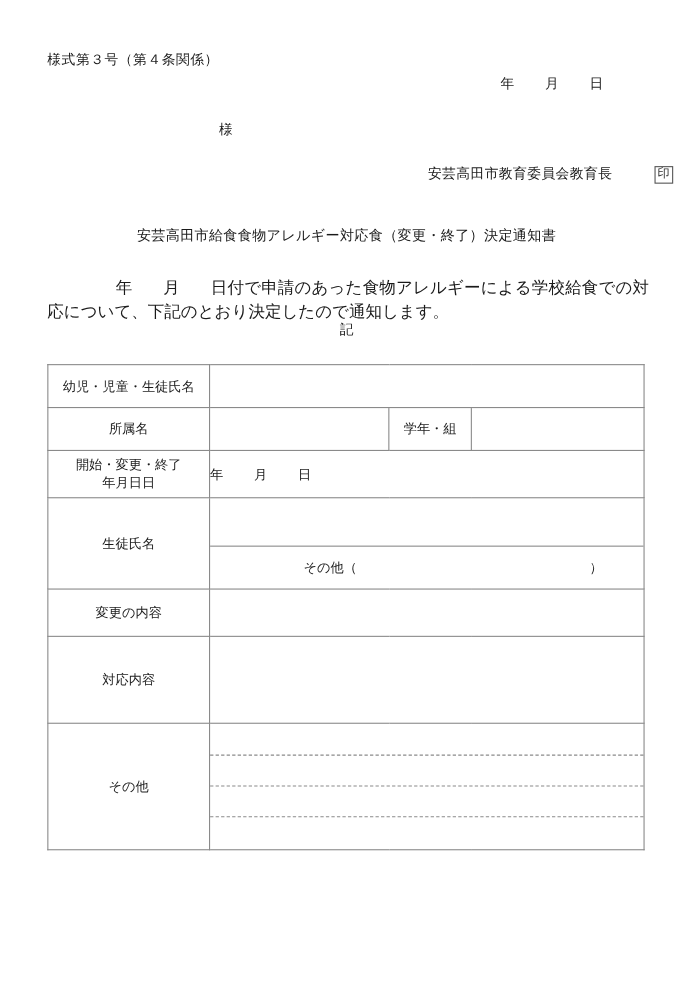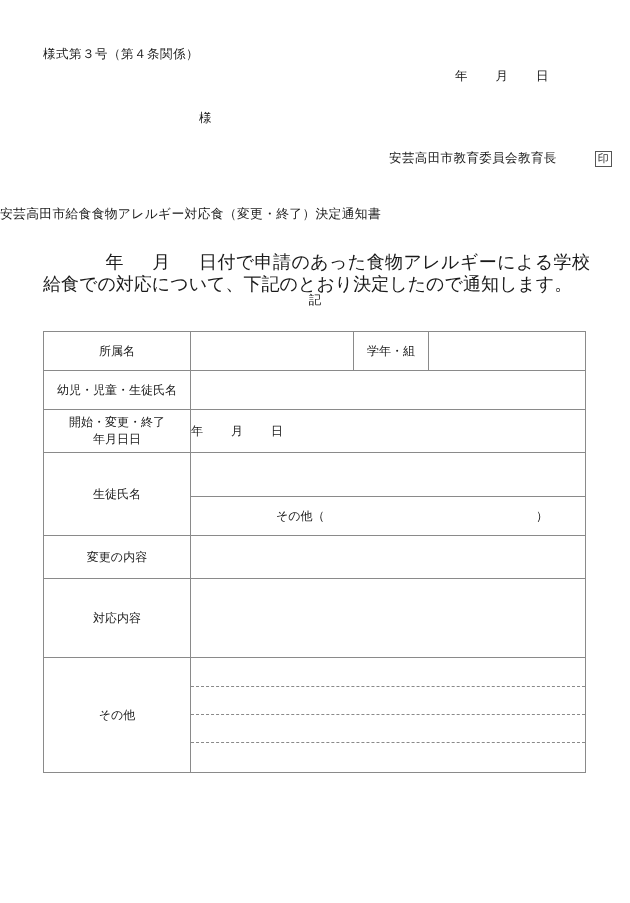--- a/index.html
+++ b/index.html
@@ -66,31 +66,32 @@
     font-size: 11px;
     line-height: 1;
     color: #333;
   }
 
   .doc-title {
     position: absolute;
     left: 0;
     top: 206px;
     width: 630px;
+    text-align: center;
     font-size: 12.8px;
     letter-spacing: 0.3px;
     white-space: nowrap;
   }
 
   .body-para {
     position: absolute;
     left: 43px;
     top: 251px;
     width: 547px;
-    font-size: 18px;
+    font-size: 15px;
     line-height: 22px;
     text-align: justify;
   }
   .body-para .indent { display: inline-block; width: 62px; }
   .body-para .gap { display: inline-block; width: 28px; }
 
   .ki-mark {
     position: absolute;
     left: 0;
     top: 292px;
@@ -191,29 +192,29 @@
   <table class="form-table">
     <colgroup>
       <col style="width:147px">
       <col style="width:163px">
       <col style="width:75px">
       <col style="width:157px">
     </colgroup>
     <tbody>
 
       <tr>
+        <td class="lbl" style="height:38px">幼児・児童・生徒氏名</td>
+        <td class="cell-blank" colspan="3"></td>
+      </tr>
+
+      <tr>
         <td class="lbl" style="height:38px">所属名</td>
         <td class="cell-blank"></td>
         <td class="lbl">学年・組</td>
         <td class="cell-blank"></td>
-      </tr>
-
-      <tr>
-        <td class="lbl" style="height:38px">幼児・児童・生徒氏名</td>
-        <td class="cell-blank" colspan="3"></td>
       </tr>
 
       <tr>
         <td class="lbl" style="height:42px">
           <div>開始・変更・終了</div>
           <div>年月日日</div>
         </td>
         <td class="date-inline" colspan="3">
           <span>年</span><span class="gap"></span><span>月</span><span class="gap"></span><span>日</span>
         </td>

